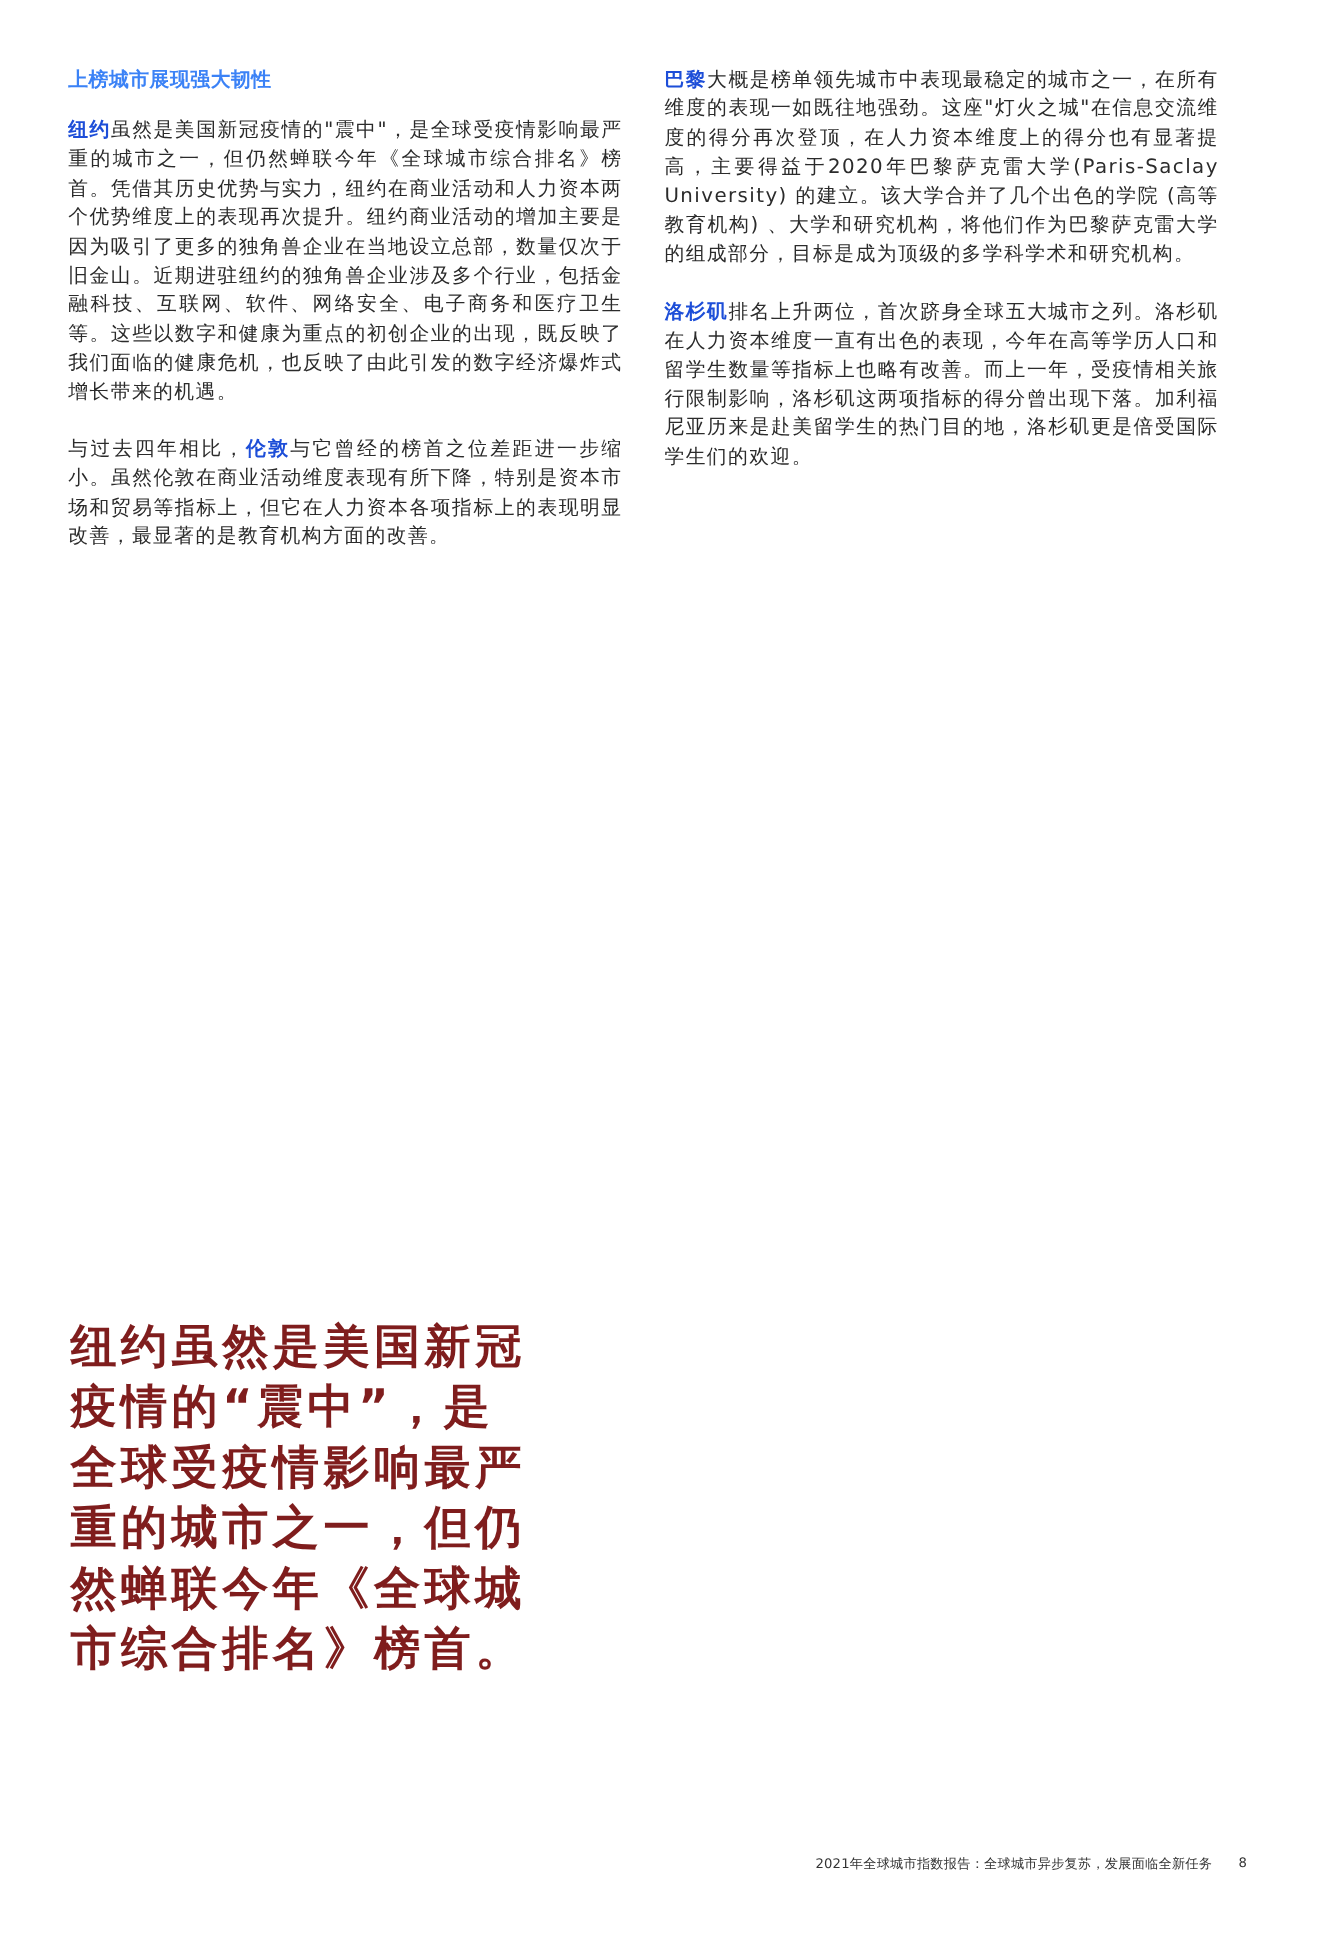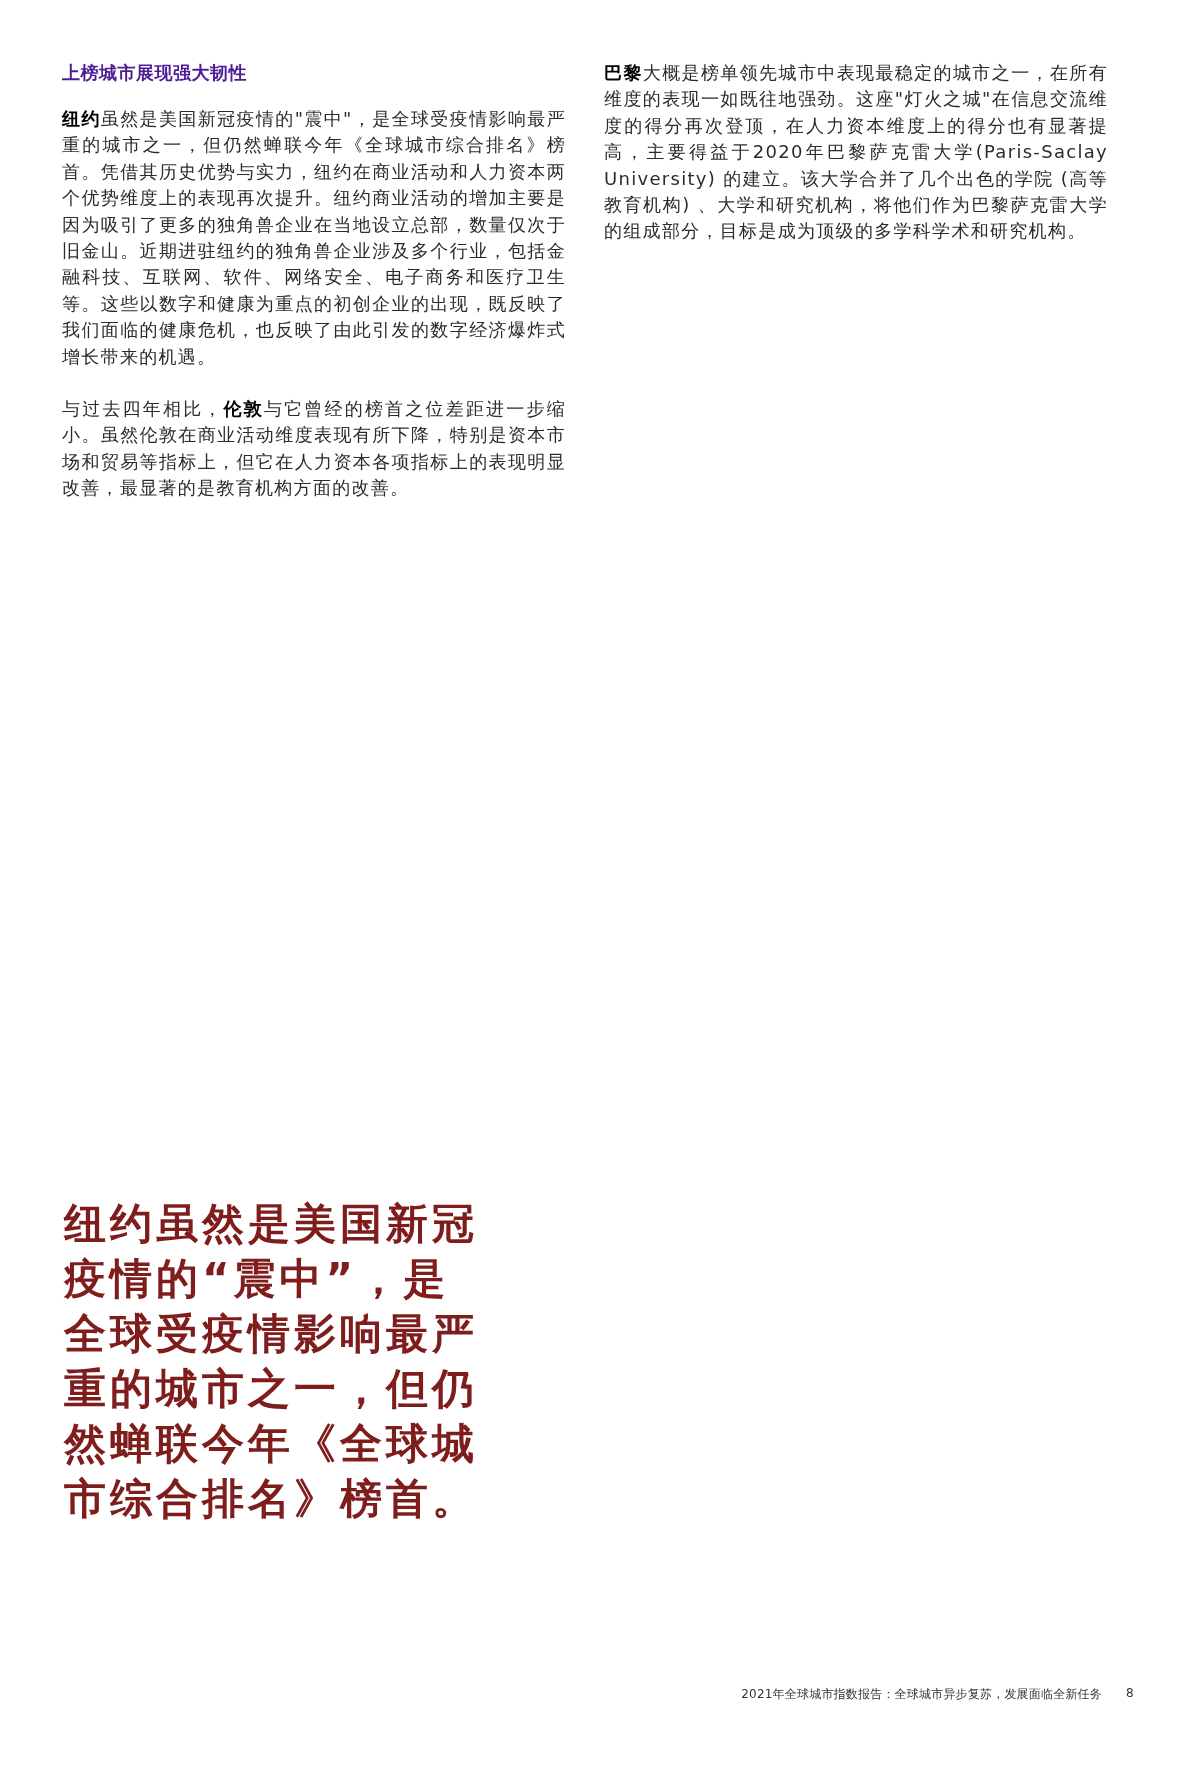--- a/index.html
+++ b/index.html
@@ -19,33 +19,33 @@
       position: absolute;
       width: 504px;
       font-size: 18px;
       line-height: 26.4px;
       letter-spacing: 1.3px;
       text-align: justify;
     }
     .col-left { left: 62px; top: 60px; }
     .col-right { left: 604px; top: 60px; }
     .section-title {
-      color: #4c1d95;
+      color: #3b82f6;
       font-weight: bold;
       font-size: 18px;
       line-height: 26px;
       margin: 0 0 20px 0;
       letter-spacing: 0.5px;
     }
     .para {
       margin: 0 0 26px 0;
     }
     .para b {
       font-weight: bold;
-      color: #000000;
+      color: #1d4ed8;
     }
     .pullquote {
       position: absolute;
       left: 64px;
       top: 1196px;
       width: 420px;
       color: #7f1d1d;
       font-weight: bold;
       font-size: 42px;
       line-height: 55px;
@@ -81,20 +81,21 @@
 
   <p class="para"><b>纽约</b><span>虽然是美国新冠疫情的"震中"，是全球受疫情影响最严重的城市之一，但仍然蝉联今年《全球城市综合排名》榜首。凭借其历史优势与实力，纽约在商业活动和人力资本两个优势维度上的表现再次提升。纽约商业活动的增加主要是因为吸引了更多的独角兽企业在当地设立总部，数量仅次于旧金山。近期进驻纽约的独角兽企业涉及多个行业，包括金融科技、互联网、软件、网络安全、电子商务和医疗卫生等。这些以数字和健康为重点的初创企业的出现，既反映了我们面临的健康危机，也反映了由此引发的数字经济爆炸式增长带来的机遇。</span></p>
 
   <p class="para"><span>与过去四年相比，</span><b>伦敦</b><span>与它曾经的榜首之位差距进一步缩小。虽然伦敦在商业活动维度表现有所下降，特别是资本市场和贸易等指标上，但它在人力资本各项指标上的表现明显改善，最显著的是教育机构方面的改善。</span></p>
 </div>
 
 <div class="col col-right">
   <p class="para"><b>巴黎</b><span>大概是榜单领先城市中表现最稳定的城市之一，在所有维度的表现一如既往地强劲。这座"灯火之城"在信息交流维度的得分再次登顶，在人力资本维度上的得分也有显著提高，主要得益于2020年巴黎萨克雷大学(Paris-Saclay University) 的建立。该大学合并了几个出色的学院 (高等教育机构) 、大学和研究机构，将他们作为巴黎萨克雷大学的组成部分，目标是成为顶级的多学科学术和研究机构。</span></p>
 
 
+  <p class="para"><b>洛杉矶</b><span>排名上升两位，首次跻身全球五大城市之列。洛杉矶在人力资本维度一直有出色的表现，今年在高等学历人口和留学生数量等指标上也略有改善。而上一年，受疫情相关旅行限制影响，洛杉矶这两项指标的得分曾出现下落。加利福尼亚历来是赴美留学生的热门目的地，洛杉矶更是倍受国际学生们的欢迎。</span></p>
 </div>
 
 <div class="pullquote">纽约虽然是美国新冠疫情的“震中”，是全球受疫情影响最严重的城市之一，但仍然蝉联今年《全球城市综合排名》榜首。</div>
 
 <div class="footer">
   <span class="footer-title">2021年全球城市指数报告：全球城市异步复苏，发展面临全新任务</span>
   <span class="footer-page">8</span>
 </div>
 
 </body></html>

